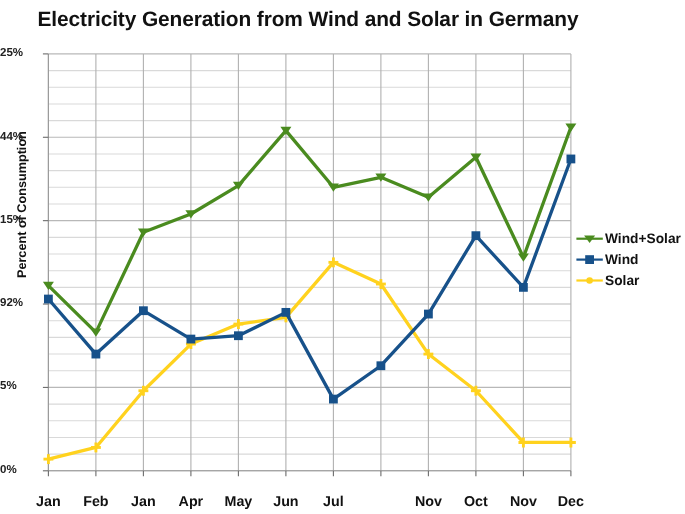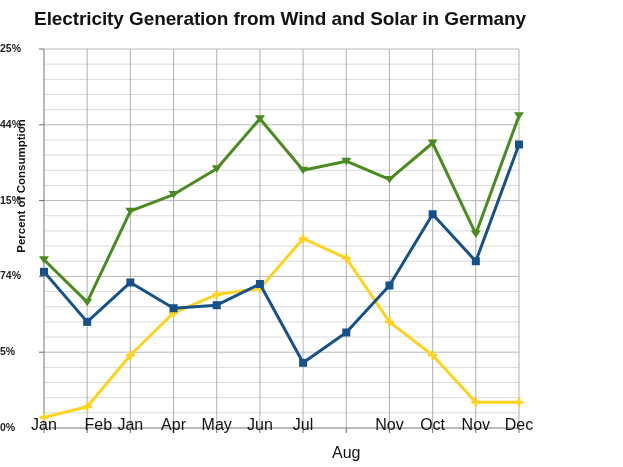--- a/index.html
+++ b/index.html
@@ -59,24 +59,24 @@
     width: 38px;
     text-align: left;
     font-size: 10.5px;
     font-weight: bold;
     color: #222222;
   }
   .x-tick-label {
     position: absolute;
     width: 50px;
     text-align: center;
-    font-size: 16px;
-    font-weight: normal;
-    color: #111111;
-    top: 416px;
+    font-size: 13px;
+    font-weight: bold;
+    color: #111111;
+    top: 448px;
   }
   .legend {
     position: absolute;
     left: 524px;
     top: 207px;
     width: 99px;
   }
   .legend-row {
     display: flex;
     align-items: center;
@@ -131,28 +131,28 @@
 <div id="chart-root">
 
   <div class="chart-title">Electricity Generation from Wind and Solar in Germany</div>
 
   <div class="y-axis-title">Percent of Consumption</div>
 
 
   <div id="y-tick-labels">
       <div class="y-tick-label" style="top: 421px; left: 0px; width: 37px;">0%</div>
       <div class="y-tick-label" style="top: 345.2px; left: 0px; width: 37px;">5%</div>
-      <div class="y-tick-label" style="top: 269.4px; left: 0px; width: 37px;">74%</div>
+      <div class="y-tick-label" style="top: 269.4px; left: 0px; width: 37px;">92%</div>
       <div class="y-tick-label" style="top: 193.6px; left: 0px; width: 37px;">15%</div>
       <div class="y-tick-label" style="top: 117.8px; left: 0px; width: 37px;">44%</div>
       <div class="y-tick-label" style="top: 42px; left: 0px; width: 37px;">25%</div>
     </div>
   <div id="x-tick-labels">
       <div class="x-tick-label" style="left: 19px;">Jan</div>
-      <div class="x-tick-label" style="left: 62.1818px; text-align: right;">Feb</div>
+      <div class="x-tick-label" style="left: 62.1818px;">Feb</div>
       <div class="x-tick-label" style="left: 105.364px;">Jan</div>
       <div class="x-tick-label" style="left: 148.545px;">Apr</div>
       <div class="x-tick-label" style="left: 191.727px;">May</div>
       <div class="x-tick-label" style="left: 234.909px;">Jun</div>
       <div class="x-tick-label" style="left: 278.091px;">Jul</div>
       <div class="x-tick-label" style="left: 321.273px; margin-top: 28px;">Aug</div>
       <div class="x-tick-label" style="left: 364.455px;">Nov</div>
       <div class="x-tick-label" style="left: 407.636px;">Oct</div>
       <div class="x-tick-label" style="left: 450.818px;">Nov</div>
       <div class="x-tick-label" style="left: 494px;">Dec</div>
@@ -295,14 +295,37 @@
         <polygon points="254.91,115.24 264.91,115.24 259.91,122.74" fill="#4a8b1f"></polygon>
         <polygon points="298.09,166.78 308.09,166.78 303.09,174.28" fill="#4a8b1f"></polygon>
         <polygon points="341.27,157.68 351.27,157.68 346.27,165.18" fill="#4a8b1f"></polygon>
         <polygon points="384.45,175.88 394.45,175.88 389.45,183.38" fill="#4a8b1f"></polygon>
         <polygon points="427.64,139.49 437.64,139.49 432.64,146.99" fill="#4a8b1f"></polygon>
         <polygon points="470.82,230.45 480.82,230.45 475.82,237.95" fill="#4a8b1f"></polygon>
         <polygon points="514.00,112.20 524.00,112.20 519.00,119.70" fill="#4a8b1f"></polygon>
       </g>
     </svg>
 
+  <div class="legend" id="legend">
+      <div class="legend-row">
+        <div class="legend-swatch">
+          <div class="lseg" style="background: rgb(74, 139, 31);"></div>
+          <div class="lmk mk-tri"></div>
+        </div>
+        <div class="legend-label">Wind+Solar</div>
+      </div>
+      <div class="legend-row">
+        <div class="legend-swatch">
+          <div class="lseg" style="background: rgb(23, 81, 138);"></div>
+          <div class="lmk mk-square"></div>
+        </div>
+        <div class="legend-label">Wind</div>
+      </div>
+      <div class="legend-row">
+        <div class="legend-swatch">
+          <div class="lseg" style="background: rgb(255, 210, 30);"></div>
+          <div class="lmk mk-plus"></div>
+        </div>
+        <div class="legend-label">Solar</div>
+      </div>
+    </div>
 
 </div>
 
 </body></html>

